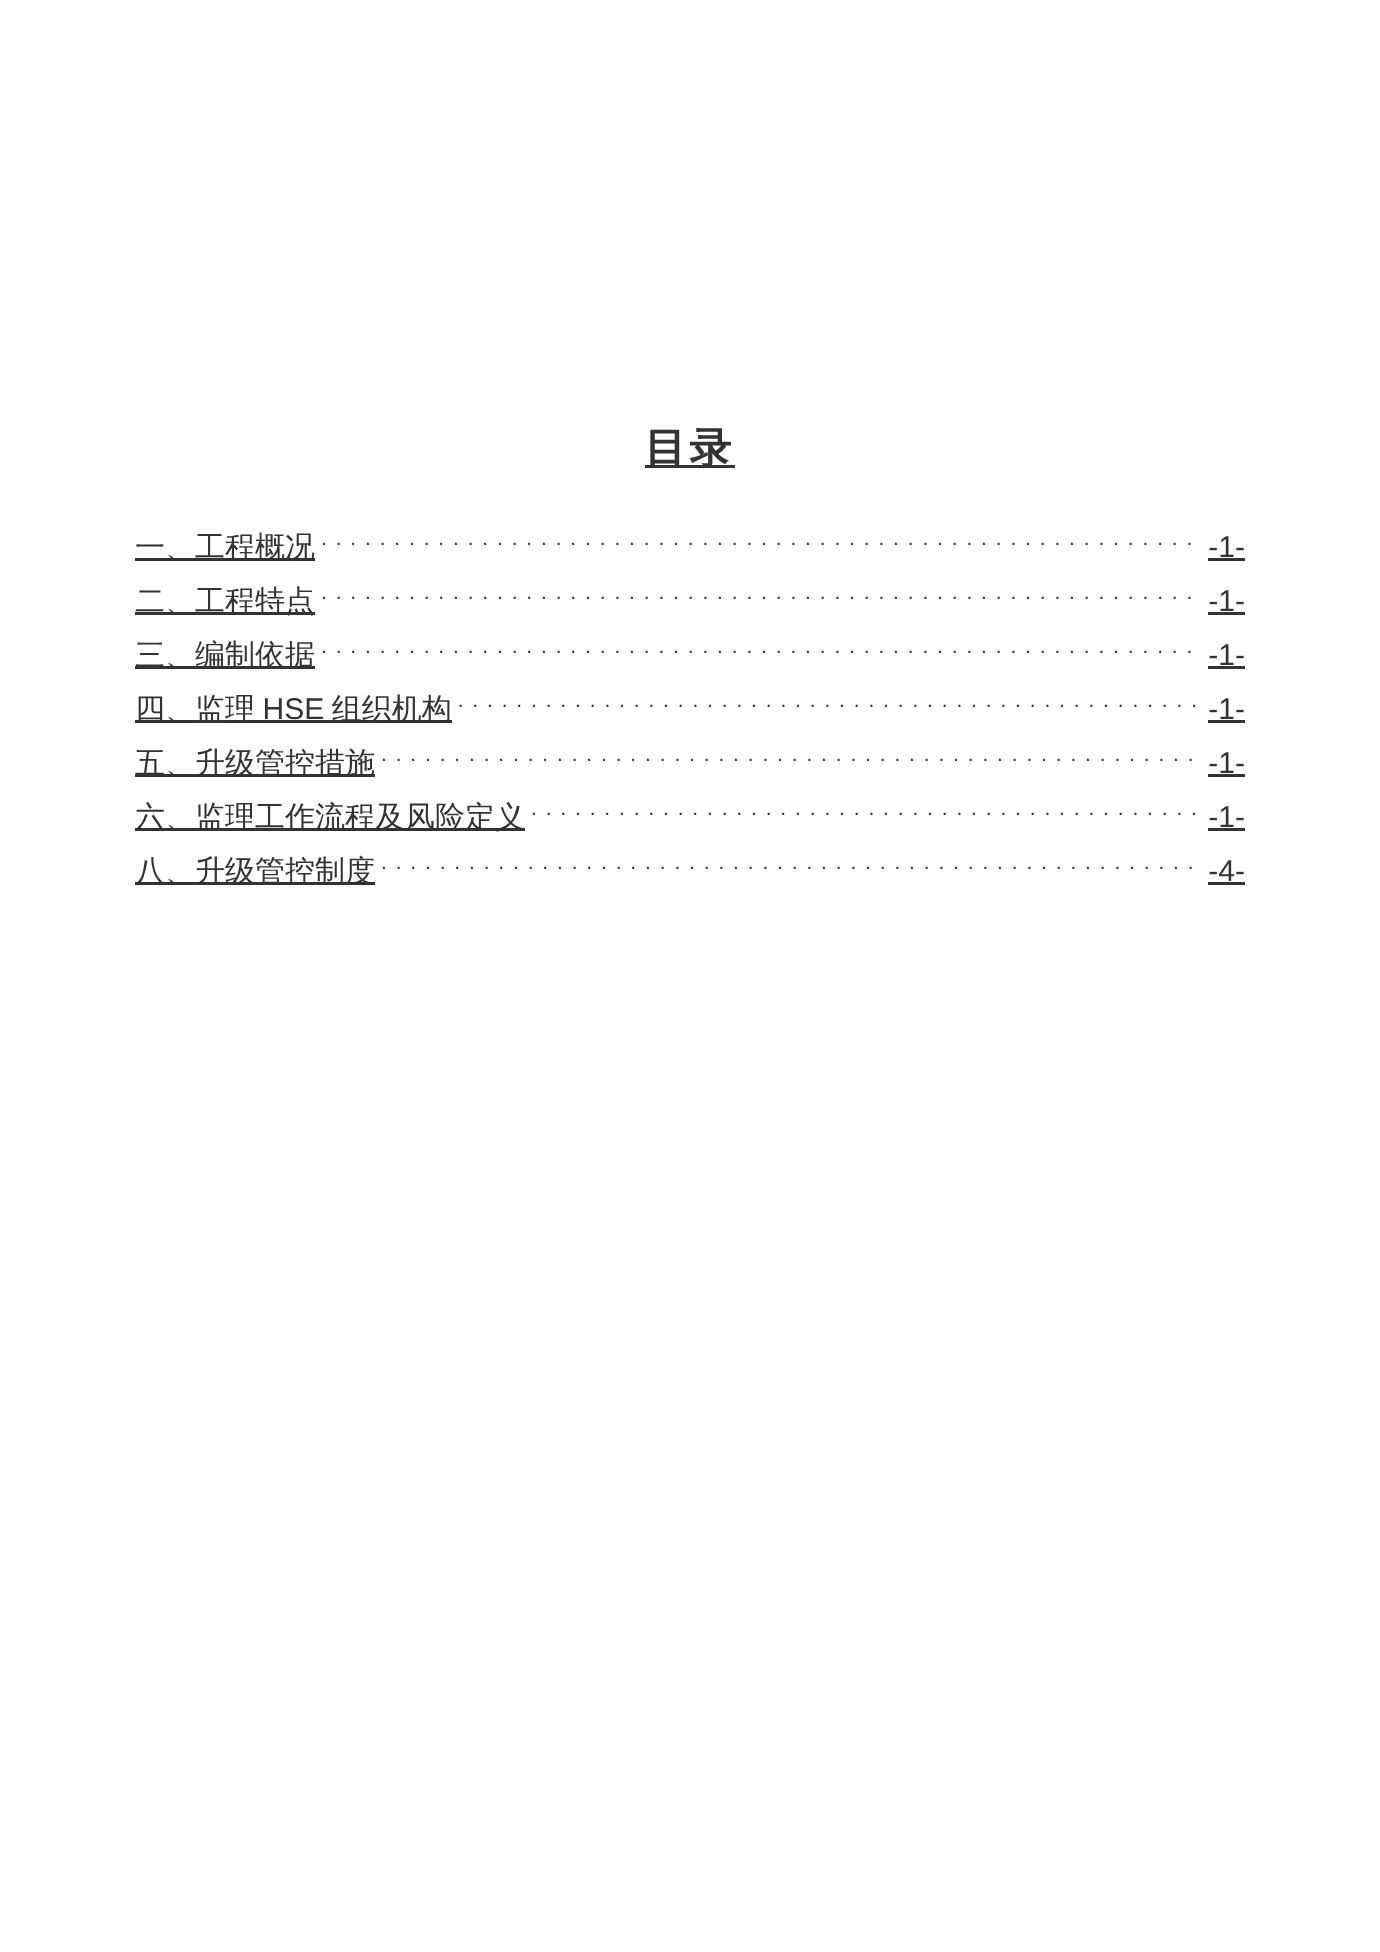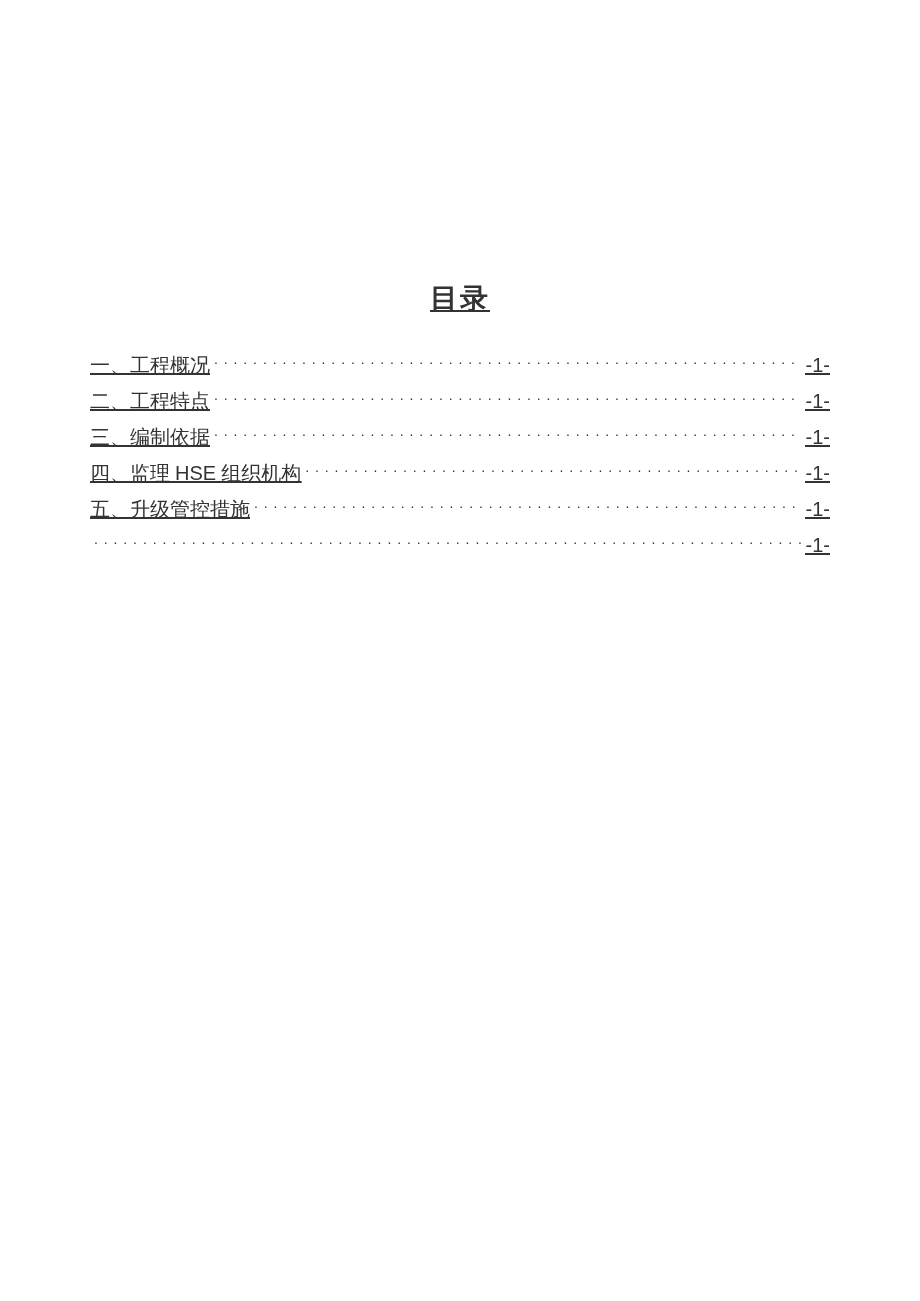--- a/index.html
+++ b/index.html
@@ -90,20 +90,26 @@
       <span class="toc-page">-1-</span>
     </div>
 
     <div class="toc-row">
       <span class="toc-label"><span>五、</span><span>升级管控措施</span></span>
       <span class="toc-dots"></span>
       <span class="toc-page">-1-</span>
     </div>
 
     <div class="toc-row">
+      <span class="toc-label"><span>六、</span><span>监理工作流程及风险定义</span></span>
       <span class="toc-dots"></span>
       <span class="toc-page">-1-</span>
     </div>
 
 
+    <div class="toc-row">
+      <span class="toc-label"><span>八、</span><span>升级管控制度</span></span>
+      <span class="toc-dots"></span>
+      <span class="toc-page">-4-</span>
+    </div>
 
   </div>
 </div>
 
 </body></html>

